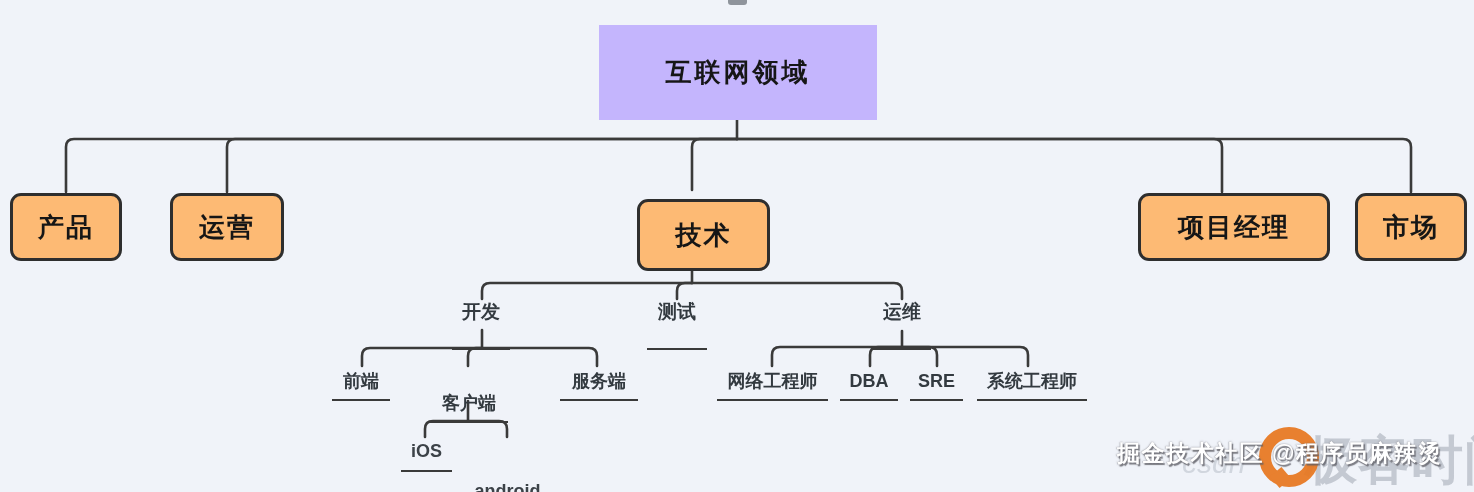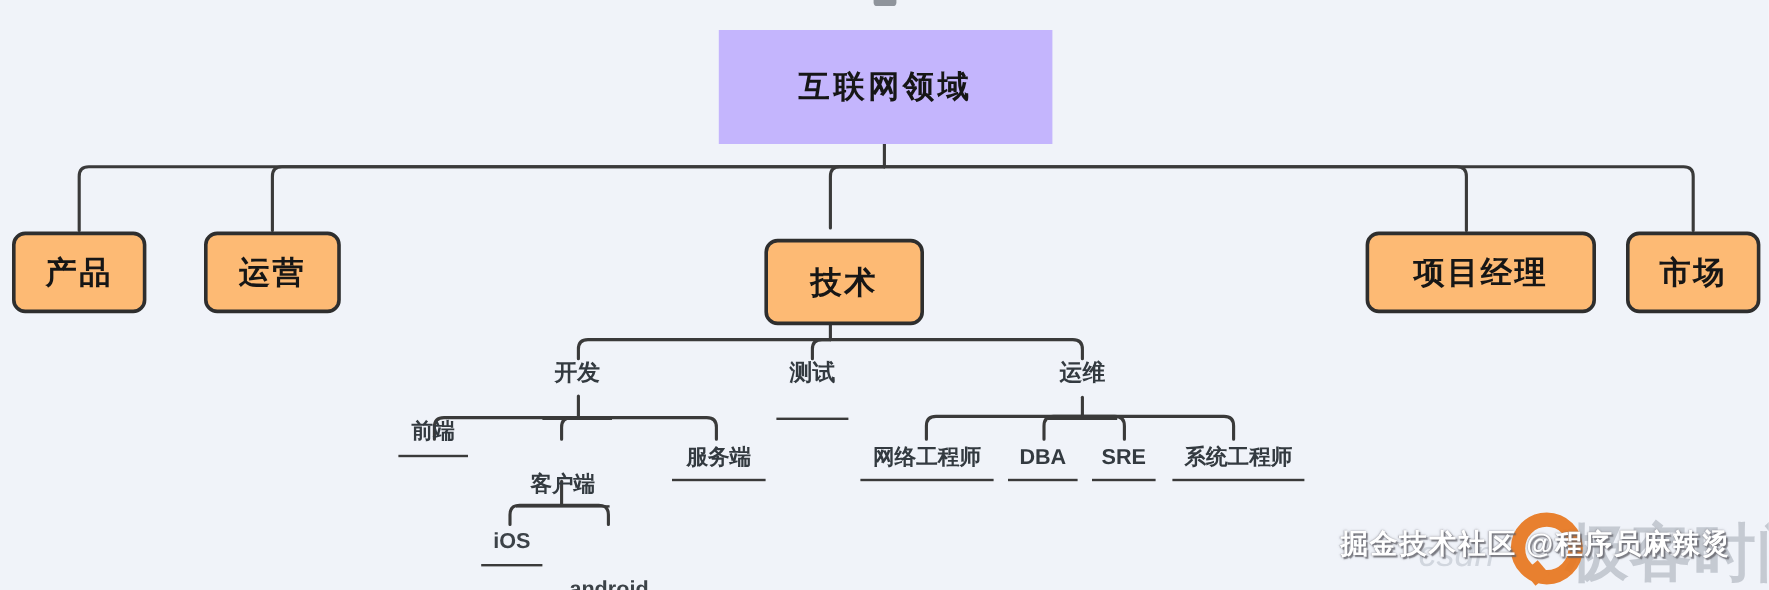--- a/index.html
+++ b/index.html
@@ -100,21 +100,21 @@
   <div class="node l2" style="left:10px; top:193px; width:112px; height:68px;">产品</div>
   <div class="node l2" style="left:170px; top:193px; width:114px; height:68px;">运营</div>
   <div class="node l2" style="left:637px; top:199px; width:133px; height:72px;">技术</div>
   <div class="node l2" style="left:1138px; top:193px; width:192px; height:68px;">项目经理</div>
   <div class="node l2" style="left:1355px; top:193px; width:112px; height:68px;">市场</div>
 
   <div class="leaf l3" style="left:452px; top:300px; width:58px;">开发</div>
   <div class="leaf l3" style="left:647px; top:300px; width:60px;">测试</div>
   <div class="leaf l3" style="left:873px; top:300px; width:58px;">运维</div>
 
-  <div class="leaf l4" style="left:332px; top:348px; width:58px;font-family:Liberation Mono, monospace;">前端</div>
+  <div class="leaf l4" style="left:332px; top:368px; width:58px;">前端</div>
   <div class="leaf l4" style="left:430px; top:368px; width:78px;margin-top:22px;">客户端</div>
   <div class="leaf l4" style="left:560px; top:368px; width:78px;">服务端</div>
 
   <div class="leaf l5" style="left:401px; top:438px; width:51px;">iOS</div>
   <div class="leaf l5" style="left:465px; top:438px; width:85px;margin-top:40px;">android</div>
 
   <div class="leaf l4" style="left:717px; top:368px; width:111px;">网络工程师</div>
   <div class="leaf l4" style="left:840px; top:368px; width:58px;">DBA</div>
   <div class="leaf l4" style="left:910px; top:368px; width:53px;">SRE</div>
   <div class="leaf l4" style="left:977px; top:368px; width:110px;">系统工程师</div>

